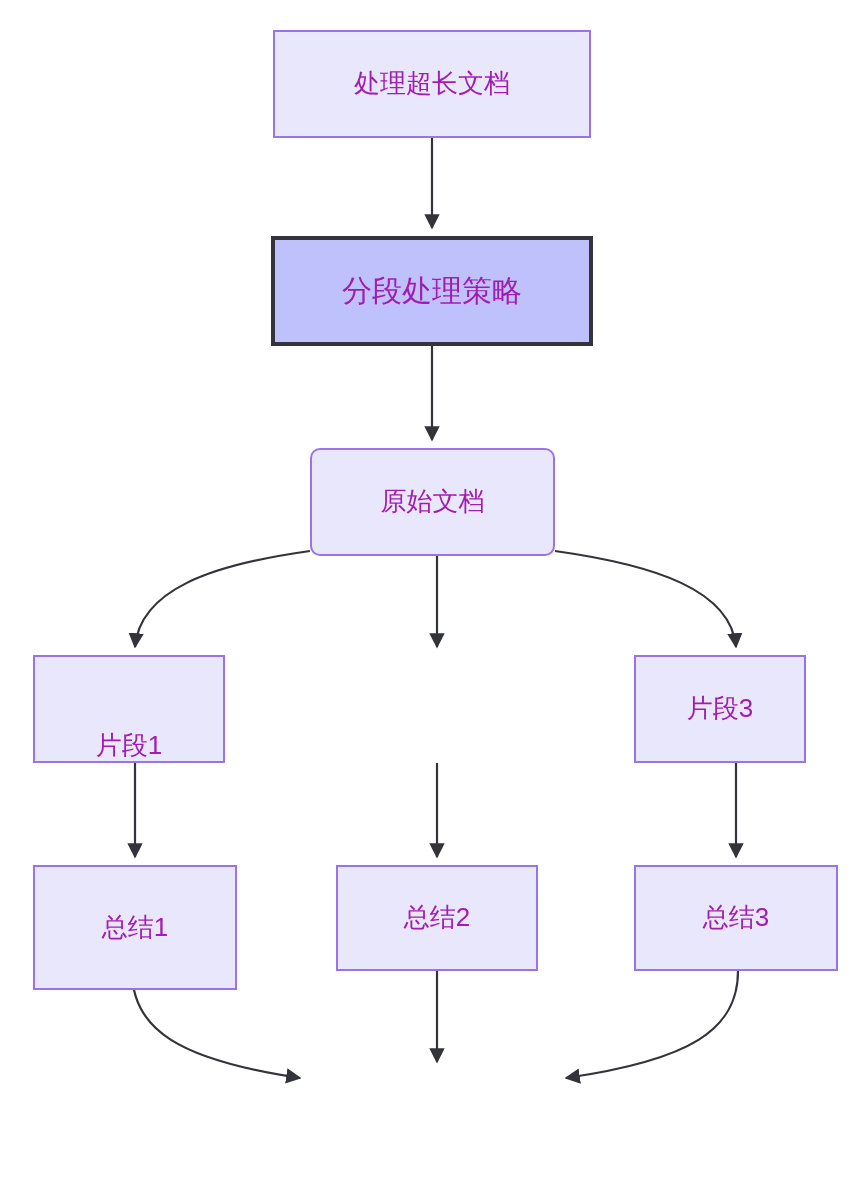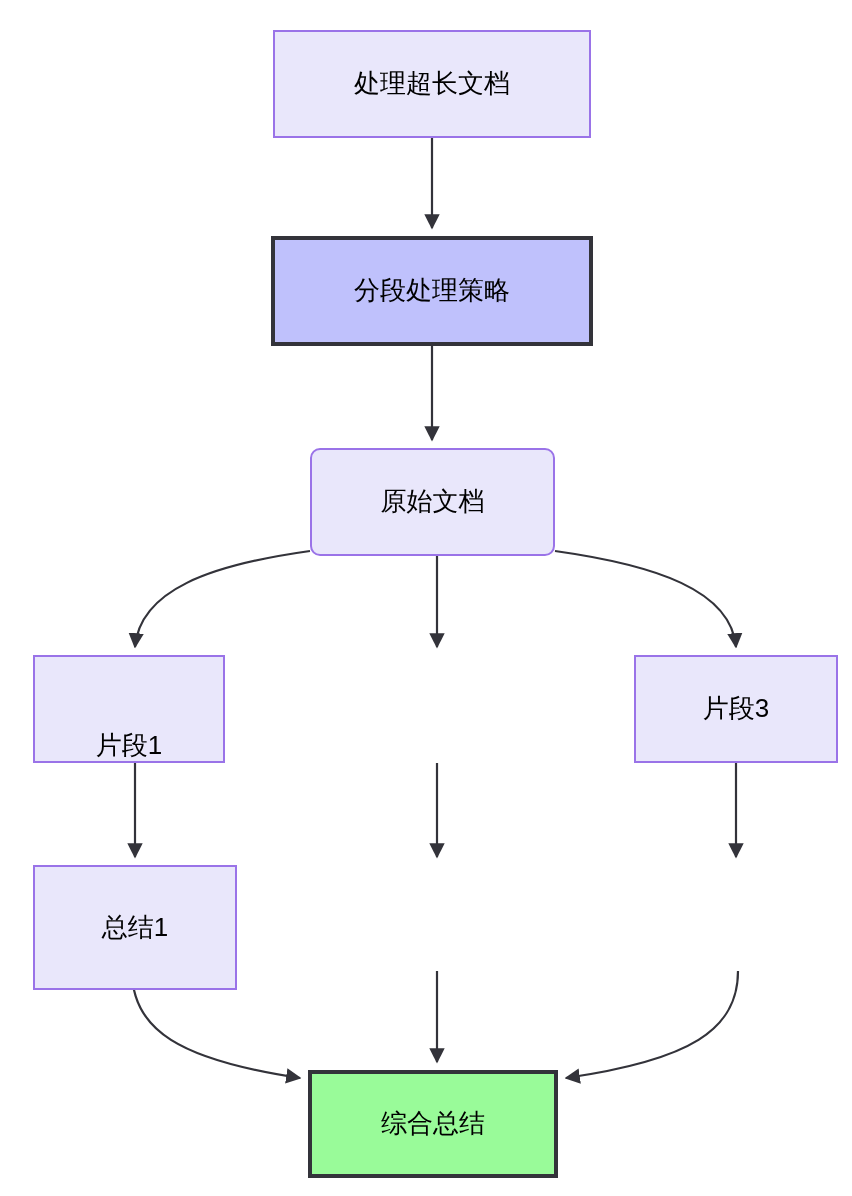--- a/index.html
+++ b/index.html
@@ -26,51 +26,51 @@
     pointer-events: none;
   }
   .node {
     position: absolute;
     box-sizing: border-box;
     display: flex;
     align-items: center;
     justify-content: center;
     text-align: center;
     line-height: 1.2;
-    color: #000000;
+    color: #a21caf;
     white-space: nowrap;
   }
   .node-label {
     display: block;
   }
   
   .node.style-light {
     background: #e9e7fb;
     border: 2px solid #9a73e8;
     font-size: 26px;
   }
   
   .node.style-strong {
     background: #bfc1fc;
     border: 4px solid #33333a;
-    font-size: 26px;
+    font-size: 30px;
   }
   
   .node.style-final {
     background: #99fb99;
     border: 4px solid #33333a;
     font-size: 26px;
   }
   
   .n-root      { left: 273px; top: 30px;   width: 318px; height: 108px; }
   .n-strategy  { left: 271px; top: 236px;  width: 322px; height: 110px; }
   .n-source    { left: 310px; top: 448px;  width: 245px; height: 108px; border-radius: 10px; }
   .n-chunk-1   { left: 33px;  top: 655px;  width: 192px; height: 108px; align-items: flex-end; }
   .n-chunk-2   { left: 336px; top: 655px;  width: 202px; height: 108px; }
-  .n-chunk-3   { left: 634px; top: 655px;  width: 204px; height: 108px; text-align: center; }
+  .n-chunk-3   { left: 634px; top: 655px;  width: 172px; height: 108px; text-align: center; }
   .n-summary-1 { left: 33px;  top: 865px;  width: 204px; height: 125px; }
   .n-summary-2 { left: 336px; top: 865px;  width: 202px; height: 106px; }
   .n-summary-3 { left: 634px; top: 865px;  width: 204px; height: 106px; }
   .n-final     { left: 308px; top: 1070px; width: 250px; height: 108px; }
 </style>
 </head>
 <body>
 
 <div id="canvas">
 
@@ -117,18 +117,21 @@
   <div class="node style-light n-chunk-1">
     <span class="node-label">片段1</span>
   </div>
   <div class="node style-light n-chunk-3">
     <span class="node-label">片段3</span>
   </div>
 
   <div class="node style-light n-summary-1">
     <span class="node-label">总结1</span>
   </div>
+  <div class="node style-light n-summary-2">
+    <span class="node-label">总结2</span>
+  </div>
+  <div class="node style-light n-summary-3">
+    <span class="node-label">总结3</span>
+  </div>
 
-  <div class="node style-final n-final">
-    <span class="node-label">综合总结</span>
-  </div>
 
 </div>
 
 </body></html>

